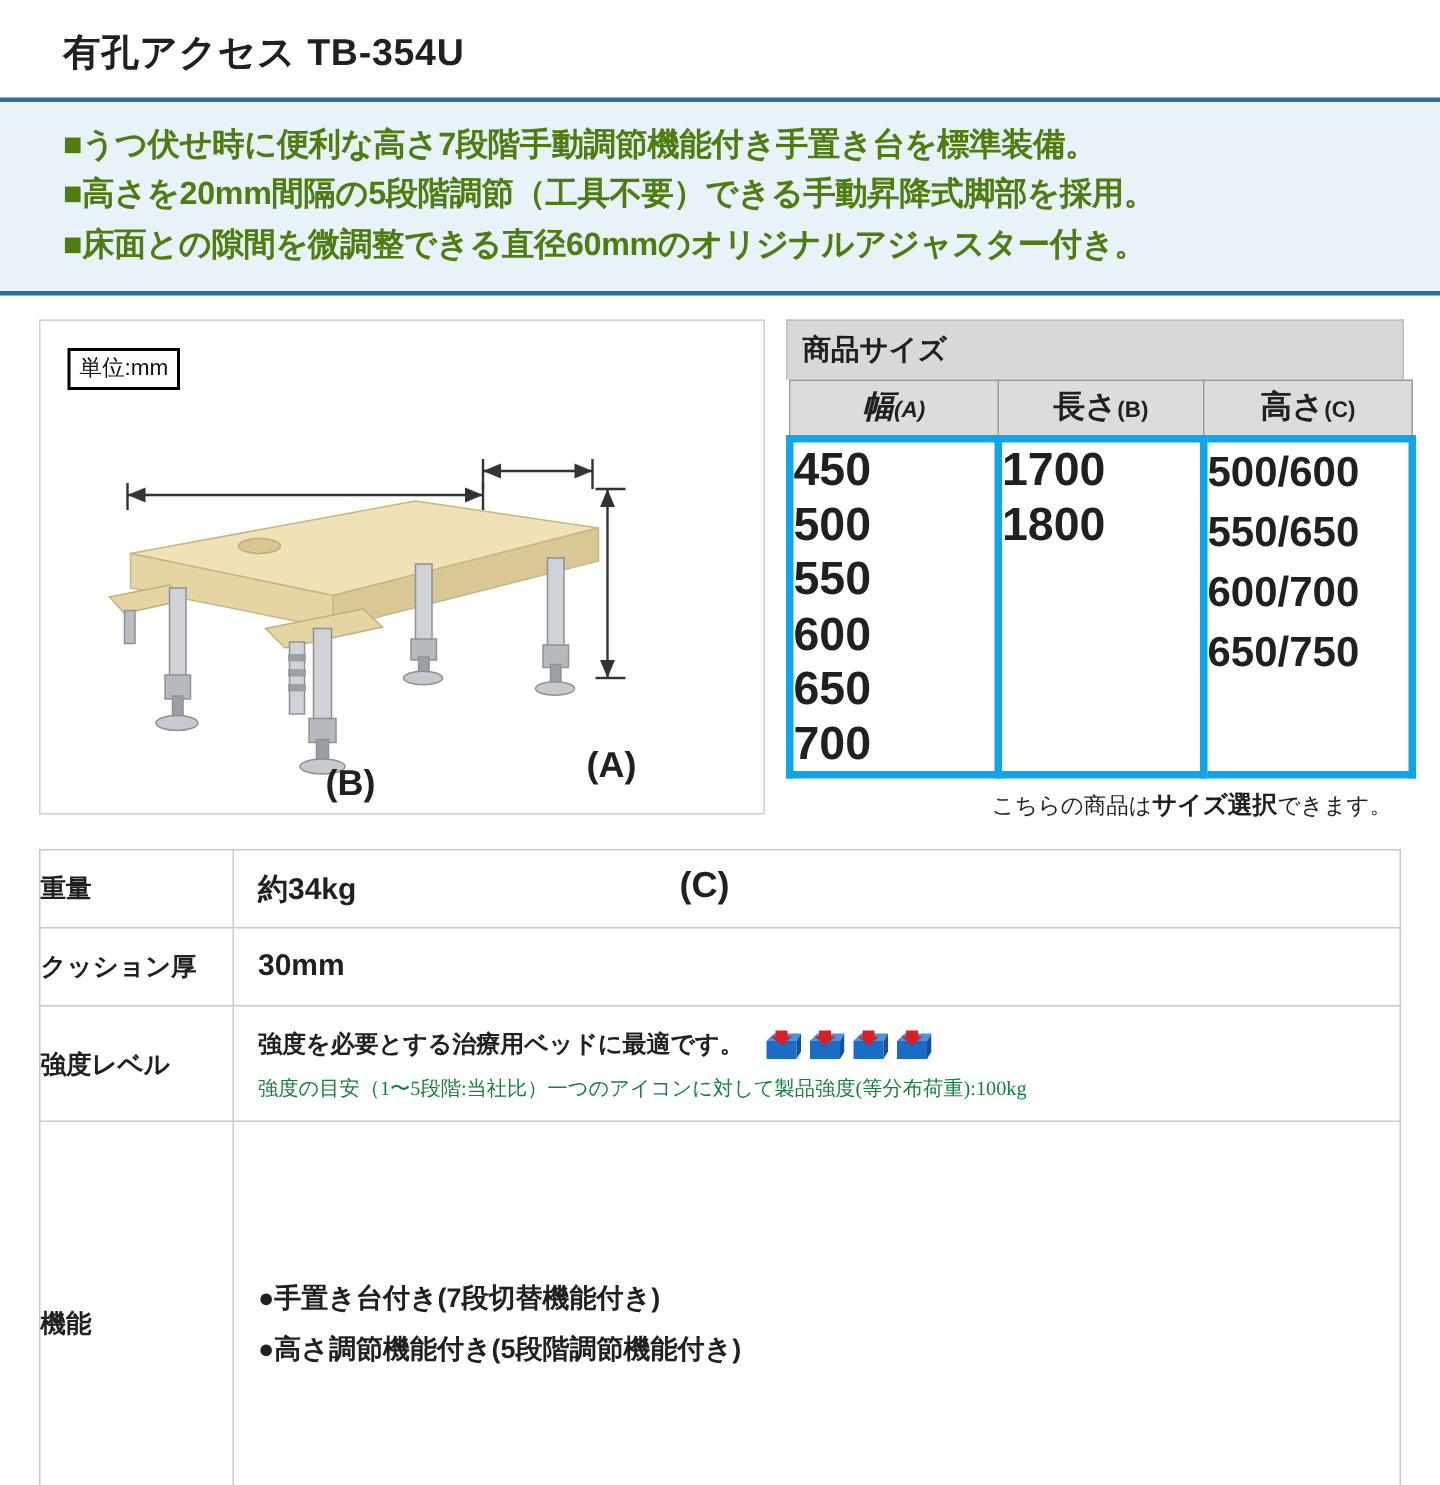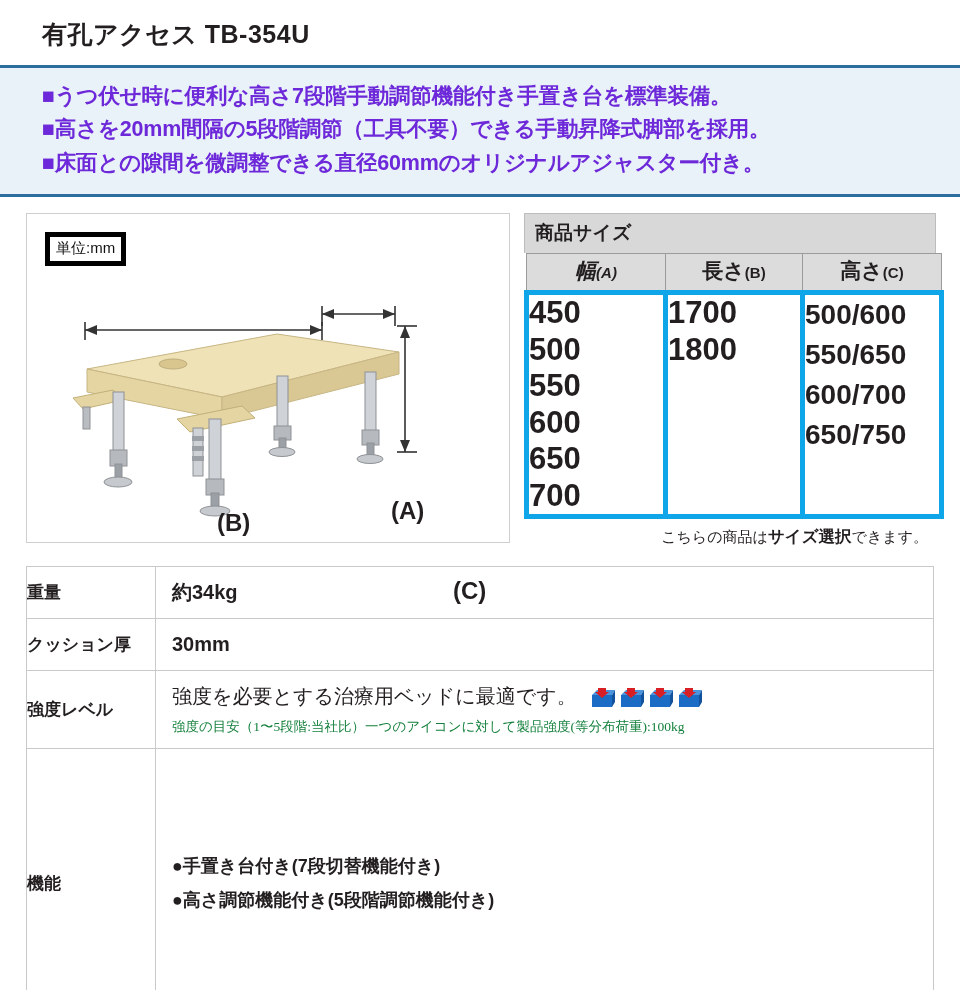--- a/index.html
+++ b/index.html
@@ -28,21 +28,21 @@
   .feature-band {
     background: #e8f2f8;
     border-top: 3px solid #2b6d9c;
     border-bottom: 3px solid #2b6d9c;
     padding: 12px 0 14px 42px;
   }
   .feature-line {
     font-size: 21.5px;
     font-weight: bold;
     line-height: 1.55;
-    color: #6d28d9;
+    color: #4d7c0f;
     letter-spacing: -0.2px;
   }
 
   
   .mid-wrap {
     display: flex;
     padding: 16px 24px 0 26px;
     gap: 14px;
     align-items: flex-start;
   }
@@ -54,21 +54,21 @@
     border: 1px solid #cfcfcf;
     box-sizing: border-box;
     position: relative;
     background: #fff;
   }
   .unit-label {
     position: absolute;
     left: 18px;
     top: 18px;
     font-size: 15px;
-    border: 5px solid #000000;
+    border: 2px solid #000000;
     padding: 2px 6px 3px 6px;
     background: #fff;
     color: #111;
   }
   .illus-svg { position: absolute; left: 0; top: 0; }
 
   
   .size-panel {
     width: 412px;
   }
@@ -137,22 +137,22 @@
     font-weight: bold;
     background: #fff;
     padding: 14px 0;
   }
   td.spec-value {
     padding: 12px 0 12px 16px;
     font-size: 20px;
     font-weight: bold;
   }
   .strength-line1 {
-    font-size: 20px;
-    font-weight: normal;
+    font-size: 16px;
+    font-weight: bold;
     display: flex;
     align-items: center;
     gap: 6px;
   }
   .strength-note {
     font-size: 13.5px;
     font-weight: normal;
     margin-top: 8px;
     color: #15803d;
     font-family: Liberation Serif, serif;

